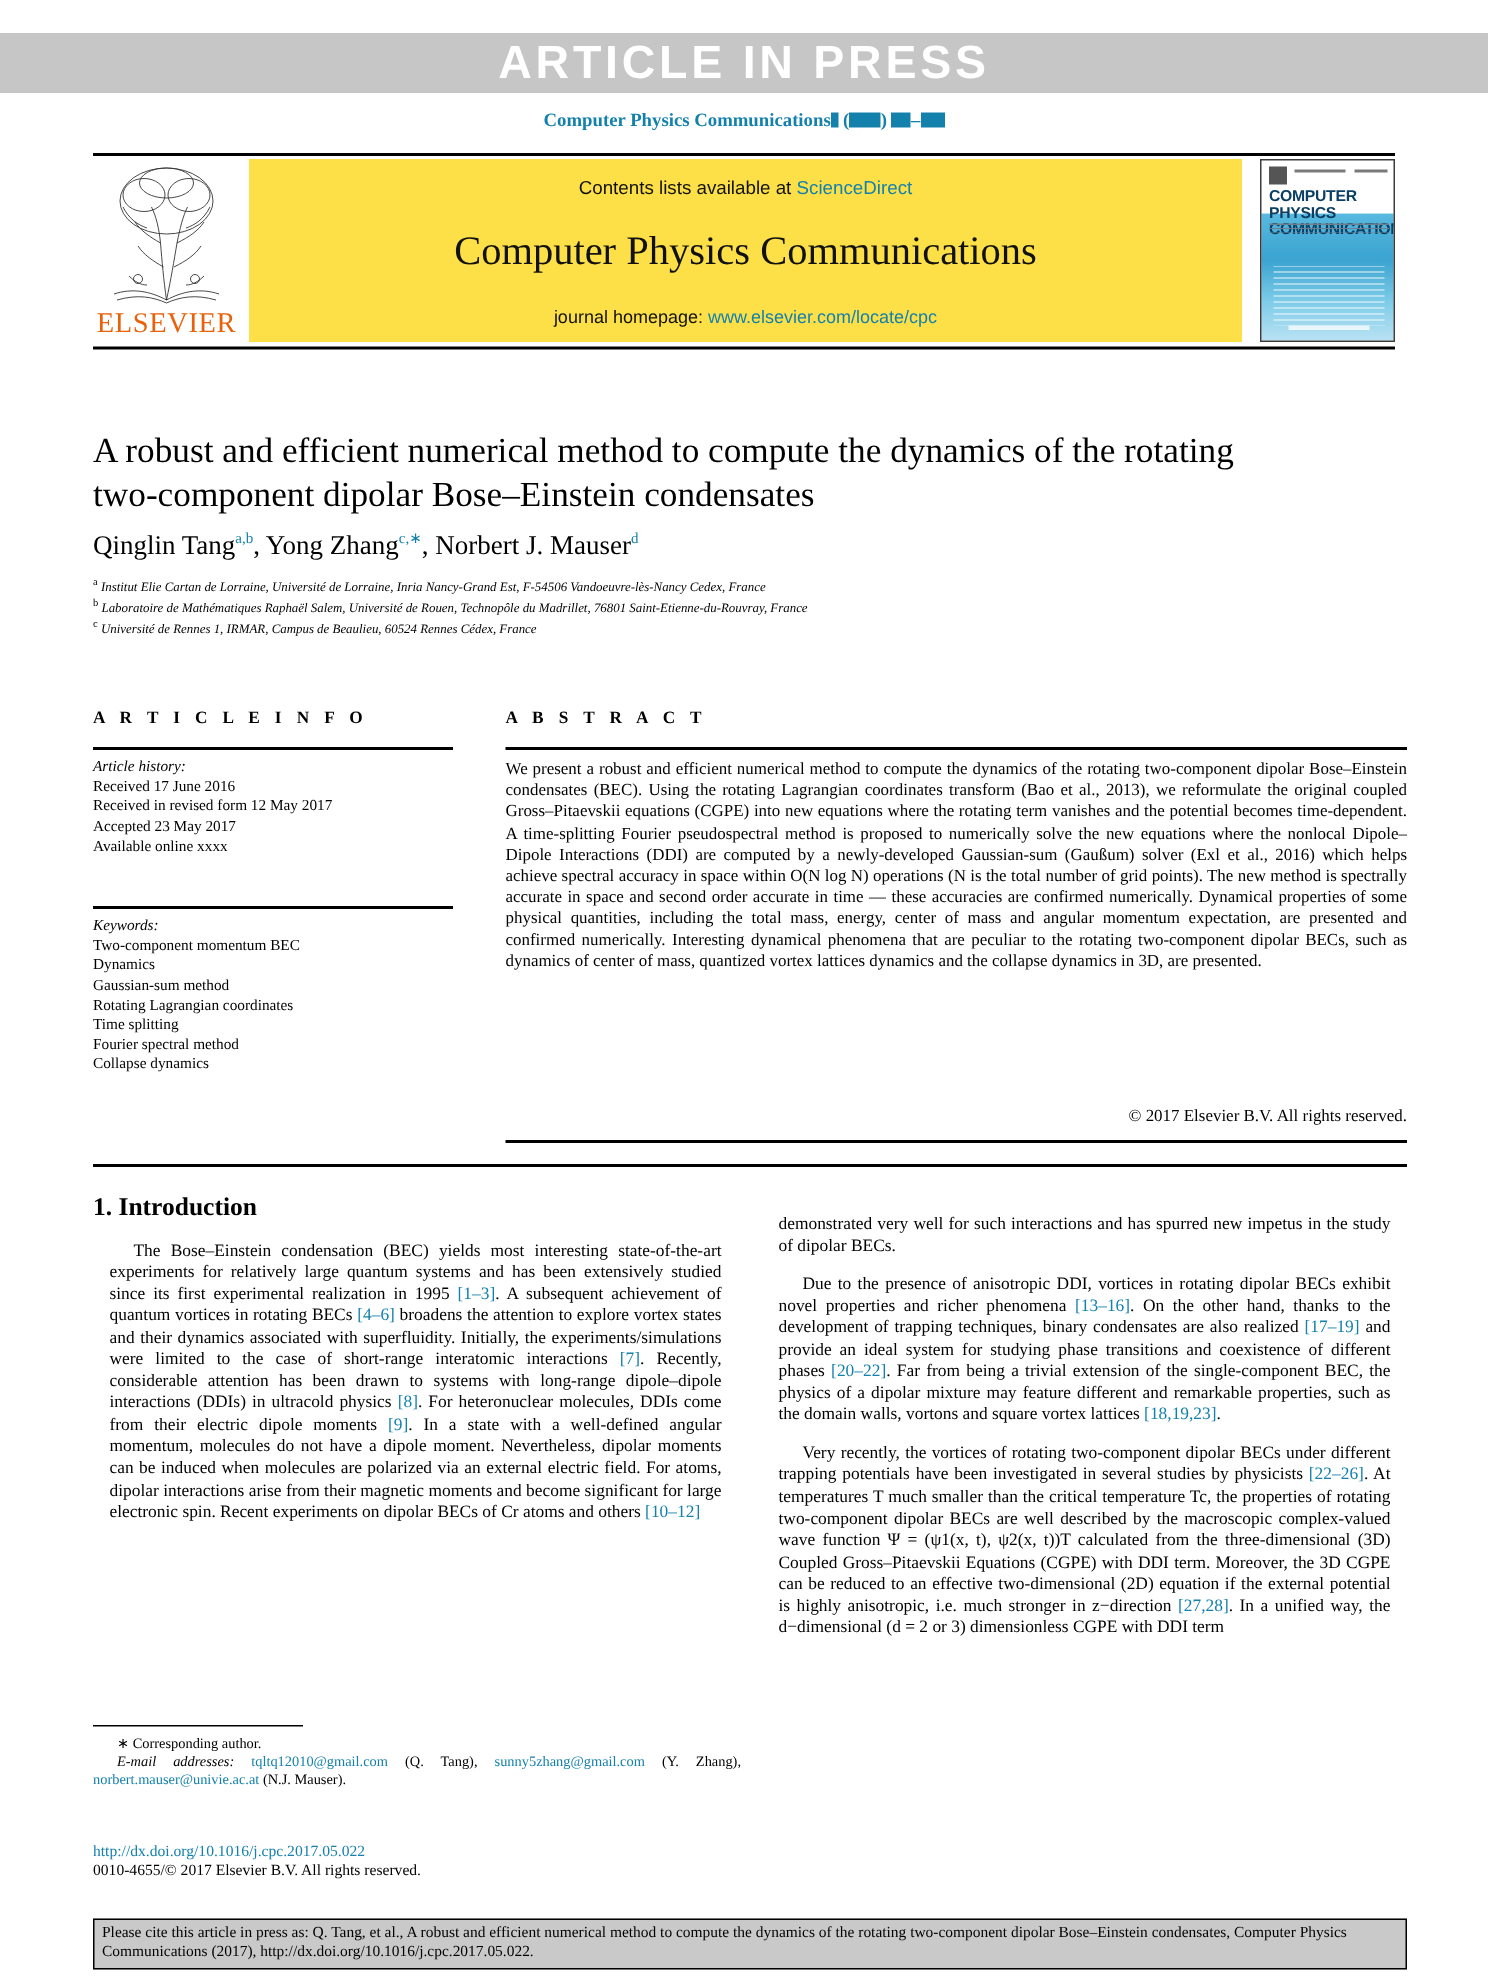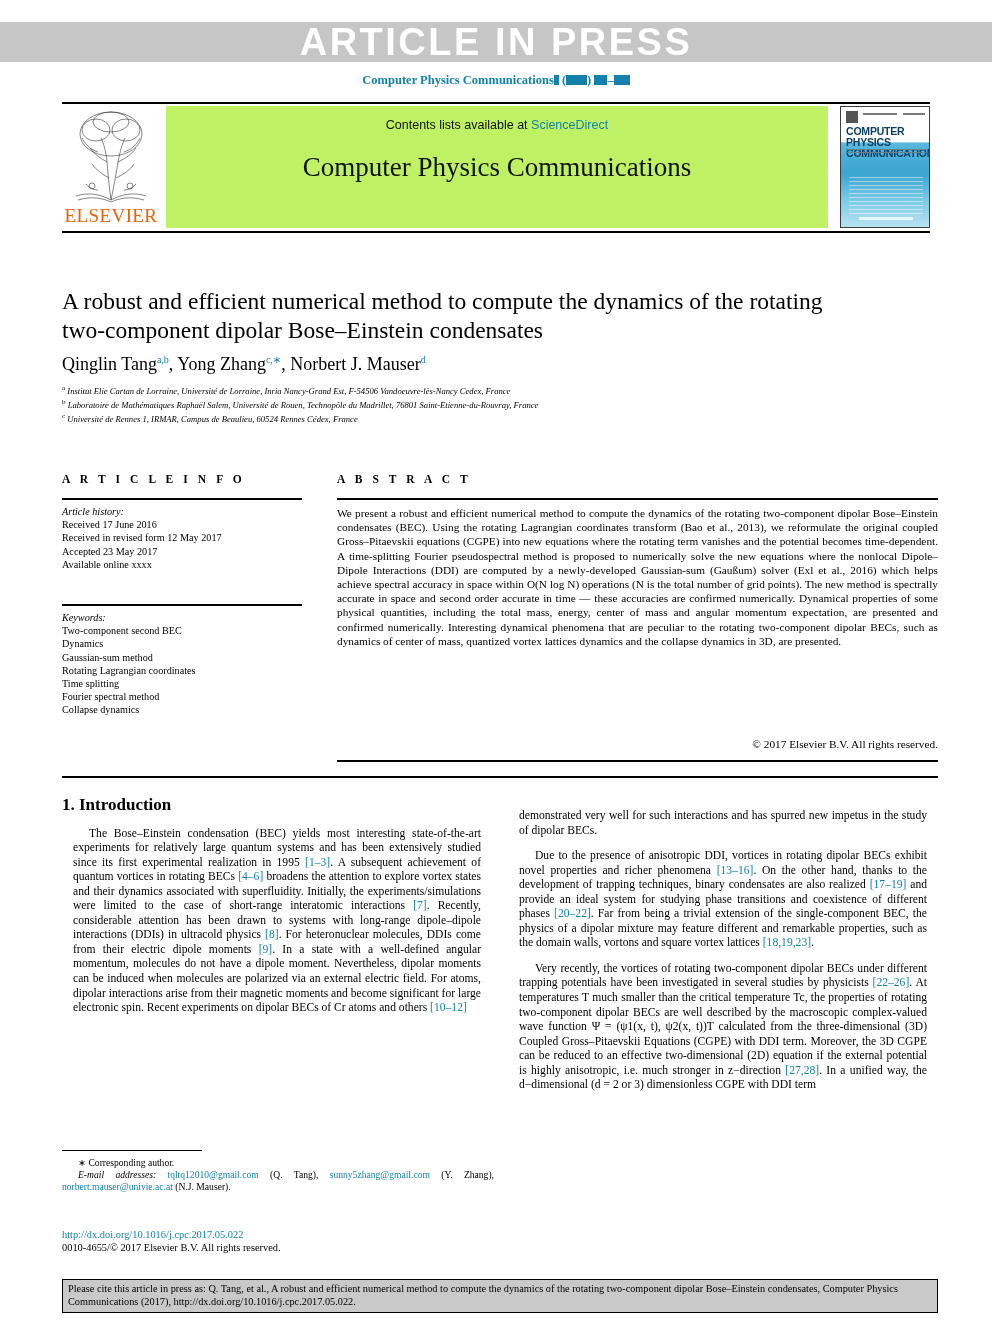--- a/index.html
+++ b/index.html
@@ -23,21 +23,21 @@
     width: 992px; height: 40px;
     background: #c6c6c6;
   }
   .aip-text {
     position: absolute;
     left: 0; top: 23px;
     width: 992px;
     text-align: center;
     font-family: "Liberation Sans", sans-serif;
     font-weight: bold;
-    font-size: 38px;
+    font-size: 31px;
     letter-spacing: 2.5px;
     color: #ffffff;
     line-height: 38px;
   }
 
   
   .runhead {
     position: absolute;
     left: 0; top: 73px;
     width: 992px;
@@ -83,21 +83,21 @@
     font-size: 19px;
     letter-spacing: 0.4px;
     color: #e8620c;
     font-weight: normal;
     line-height: 20px;
   }
   .hdr-grey {
     position: absolute;
     left: 104px; top: 0;
     width: 662px; height: 122px;
-    background: #bef264;
+    background: #fde047;
   }
   .contents-line {
     position: absolute;
     left: 0; top: 12px; width: 662px;
     text-align: center;
     font-family: "Liberation Sans", sans-serif;
     font-size: 12.5px;
     color: #111;
   }
   .sd-link { color: #1481ac; }
@@ -354,20 +354,24 @@
     </div>
     <div class="els-word">ELSEVIER</div>
   </div>
 
   <div class="hdr-grey">
     <div class="contents-line">
       <span>Contents lists available at</span>
       <span class="sd-link">ScienceDirect</span>
     </div>
     <div class="journal-title">Computer Physics Communications</div>
+    <div class="homepage-line">
+      <span>journal homepage:</span>
+      <span class="sd-link">www.elsevier.com/locate/cpc</span>
+    </div>
   </div>
 
   <div class="cover-thumb">
     <div class="cover-top-mark"></div>
     <div class="cover-top-l"></div>
     <div class="cover-top-r"></div>
     <div class="cover-name">COMPUTER PHYSICS COMMUNICATIONS</div>
     <div class="cover-sub"></div>
     <div class="cover-body-lines"></div>
     <div class="cover-foot"></div>
@@ -394,21 +398,21 @@
 <div class="info-hist">
   <div class="ital">Article history:</div>
   <div>Received 17 June 2016</div>
   <div>Received in revised form 12 May 2017</div>
   <div>Accepted 23 May 2017</div>
   <div>Available online xxxx</div>
 </div>
 <div class="sec-rule info-rule2"></div>
 <div class="info-kw">
   <div class="ital">Keywords:</div>
-  <div>Two-component second BEC</div>
+  <div>Two-component momentum BEC</div>
   <div>Dynamics</div>
   <div>Gaussian-sum method</div>
   <div>Rotating Lagrangian coordinates</div>
   <div>Time splitting</div>
   <div>Fourier spectral method</div>
   <div>Collapse dynamics</div>
 </div>
 
 <div class="abs-head">A B S T R A C T</div>
 <div class="sec-rule abs-rule"></div>

